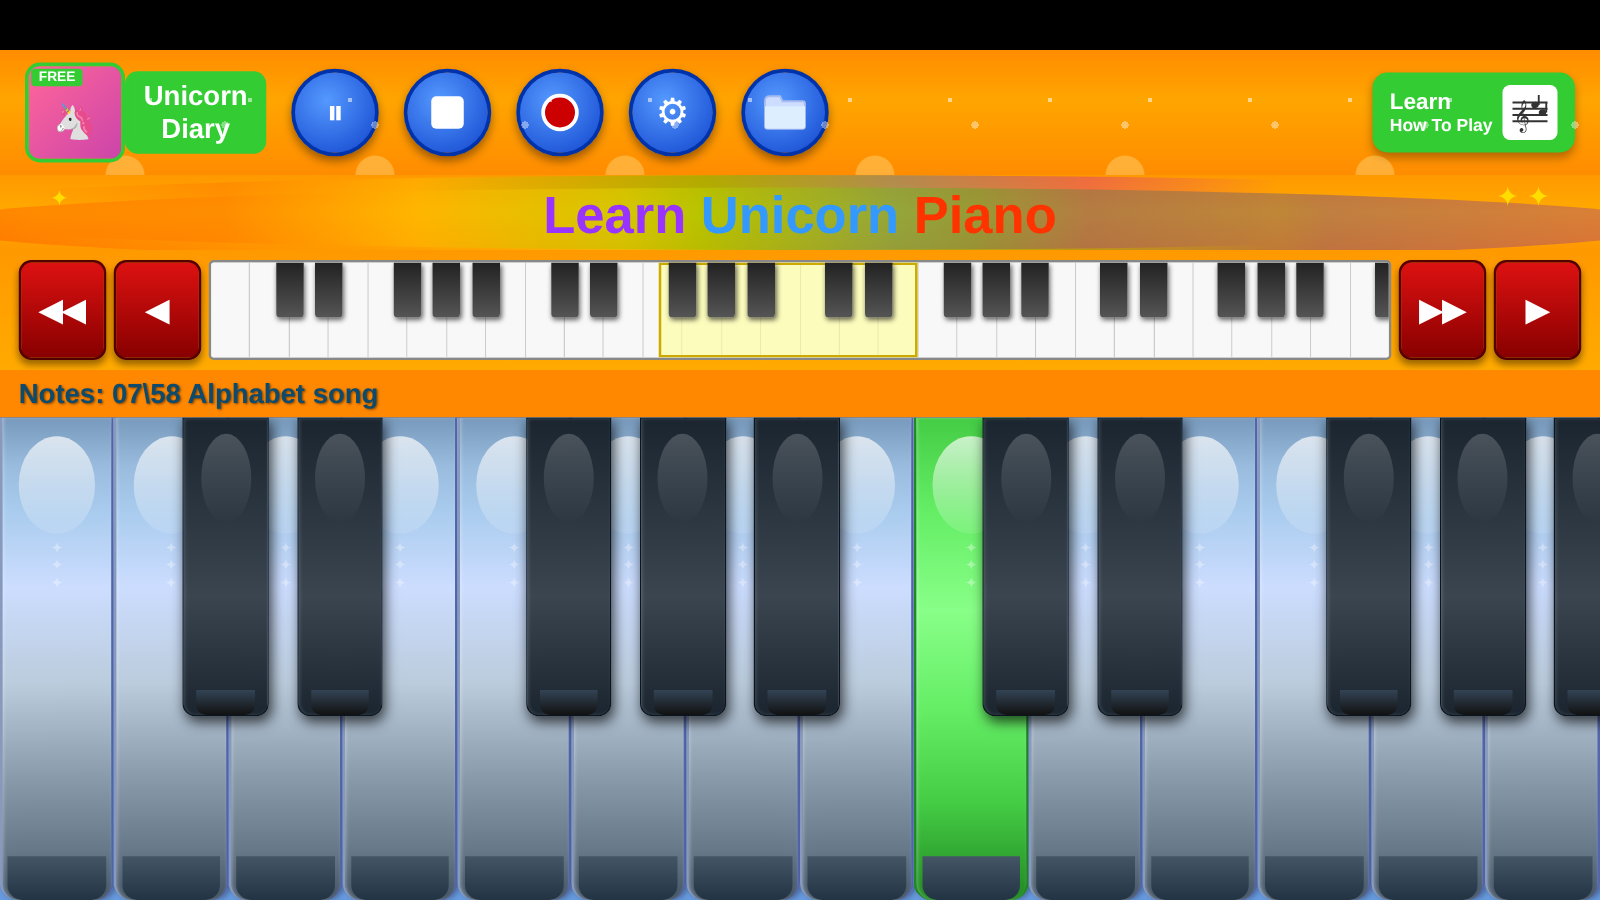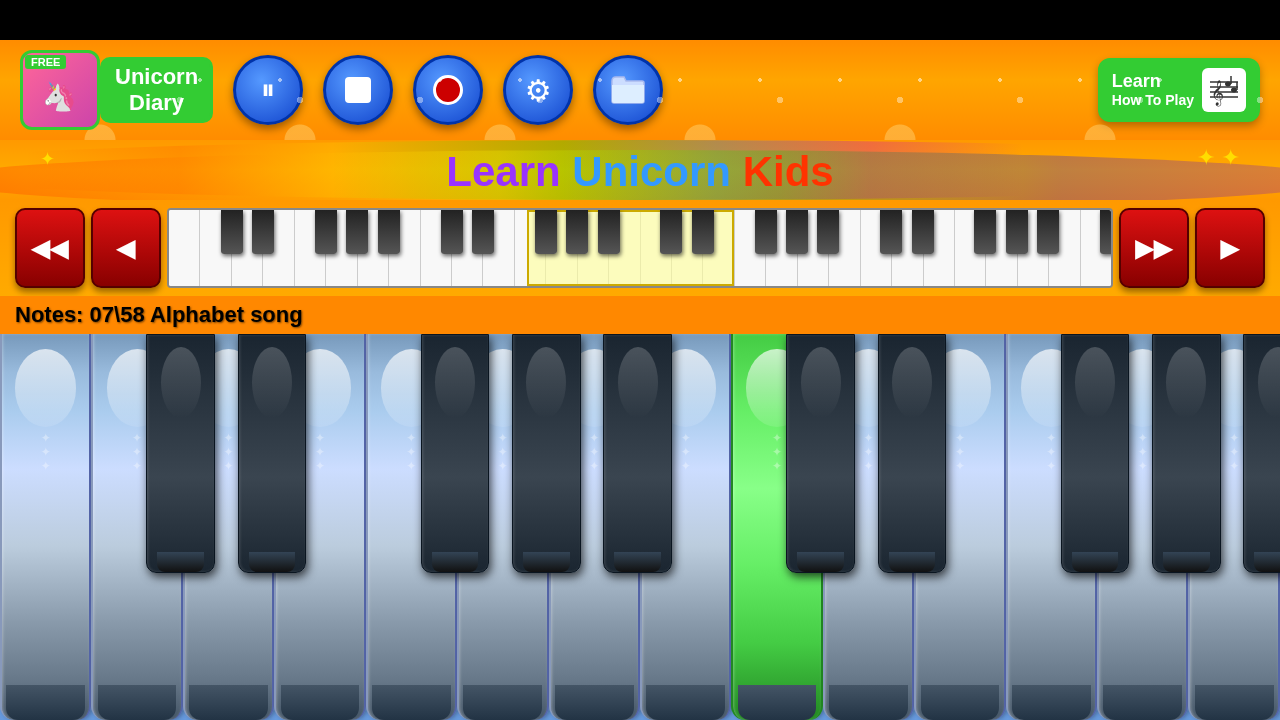--- a/index.html
+++ b/index.html
@@ -163,21 +163,21 @@
       overflow: hidden;
     }
 
     
     #status-bar {
       background: #ff8800;
       padding: 6px 15px;
       flex-shrink: 0;
     }
     .status-text {
-      color: #000000;
+      color: #0c4a6e;
       font-size: 22px;
       font-weight: bold;
       text-shadow: 1px 1px 2px rgba(0,0,0,0.5);
     }
 
     
     #piano-keys {
       flex: 1;
       background: linear-gradient(180deg, #aaccff 0%, #6699dd 100%);
       position: relative;
@@ -250,21 +250,21 @@
       </div>
     </div>
   </div>
 
   <div id="title-area">
 
     <div style="position:absolute; top:0; left:0; right:0; bottom:0; overflow:hidden; pointer-events:none;">
       <div style="position:absolute; top:10px; left:0; right:0; height:60px; background:linear-gradient(90deg, #ff0000, #ff8800, #ffff00, #00cc00, #0000ff, #8800cc); opacity:0.25; border-radius:50%; transform:scaleX(1.1);"></div>
     </div>
     <div class="main-title">
-      <span class="title-piano">Learn </span><span class="title-lessons">Unicorn </span><span class="title-kids">Kids</span>
+      <span class="title-piano">Learn </span><span class="title-lessons">Unicorn </span><span class="title-kids">Piano</span>
     </div>
 
     <div style="position:absolute; right:40px; top:5px; color:#ffdd00; font-size:22px; pointer-events:none;">✦ ✦</div>
     <div style="position:absolute; left:40px; top:8px; color:#ffdd00; font-size:18px; pointer-events:none;">✦</div>
   </div>
 
   <div id="piano-nav">
     <div class="nav-btn">
       <span>◀◀</span>
     </div>

